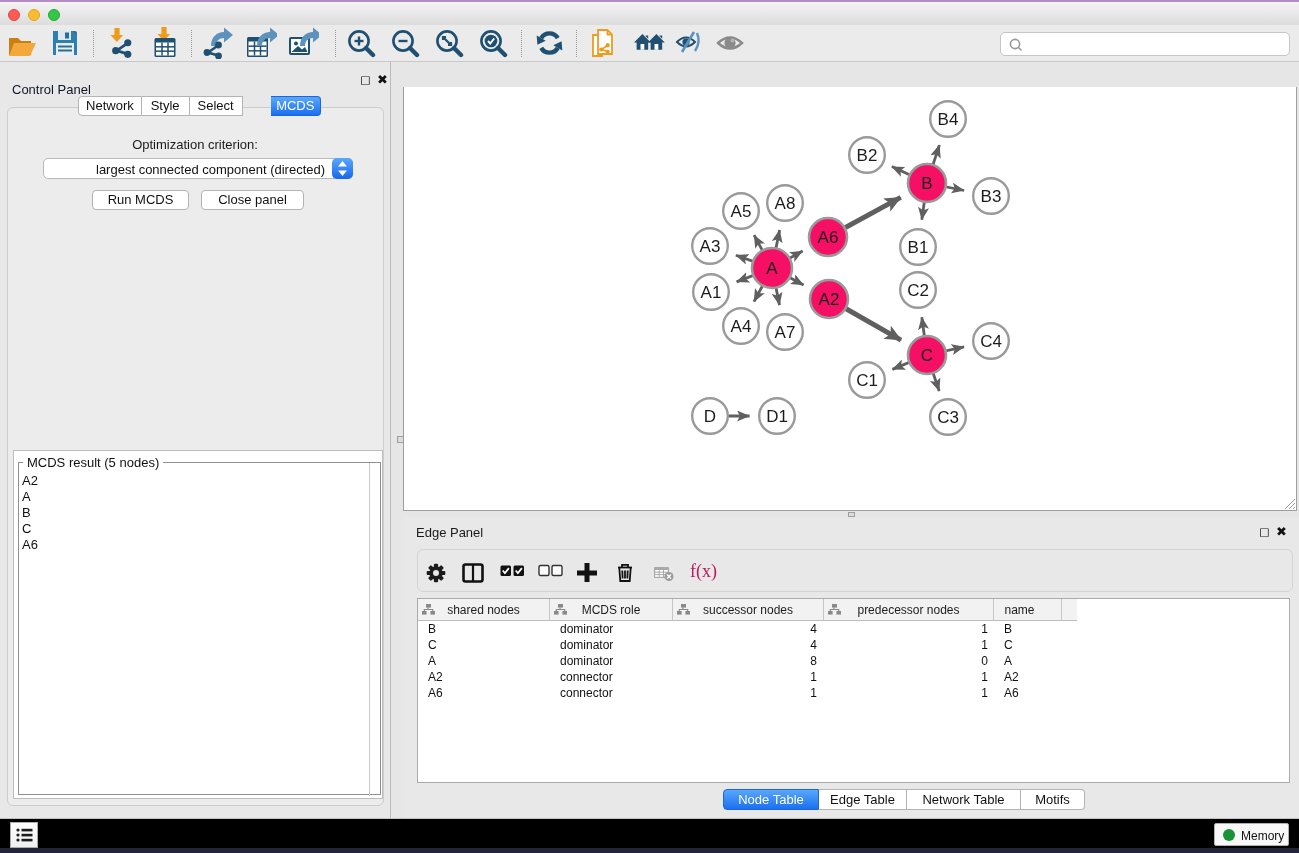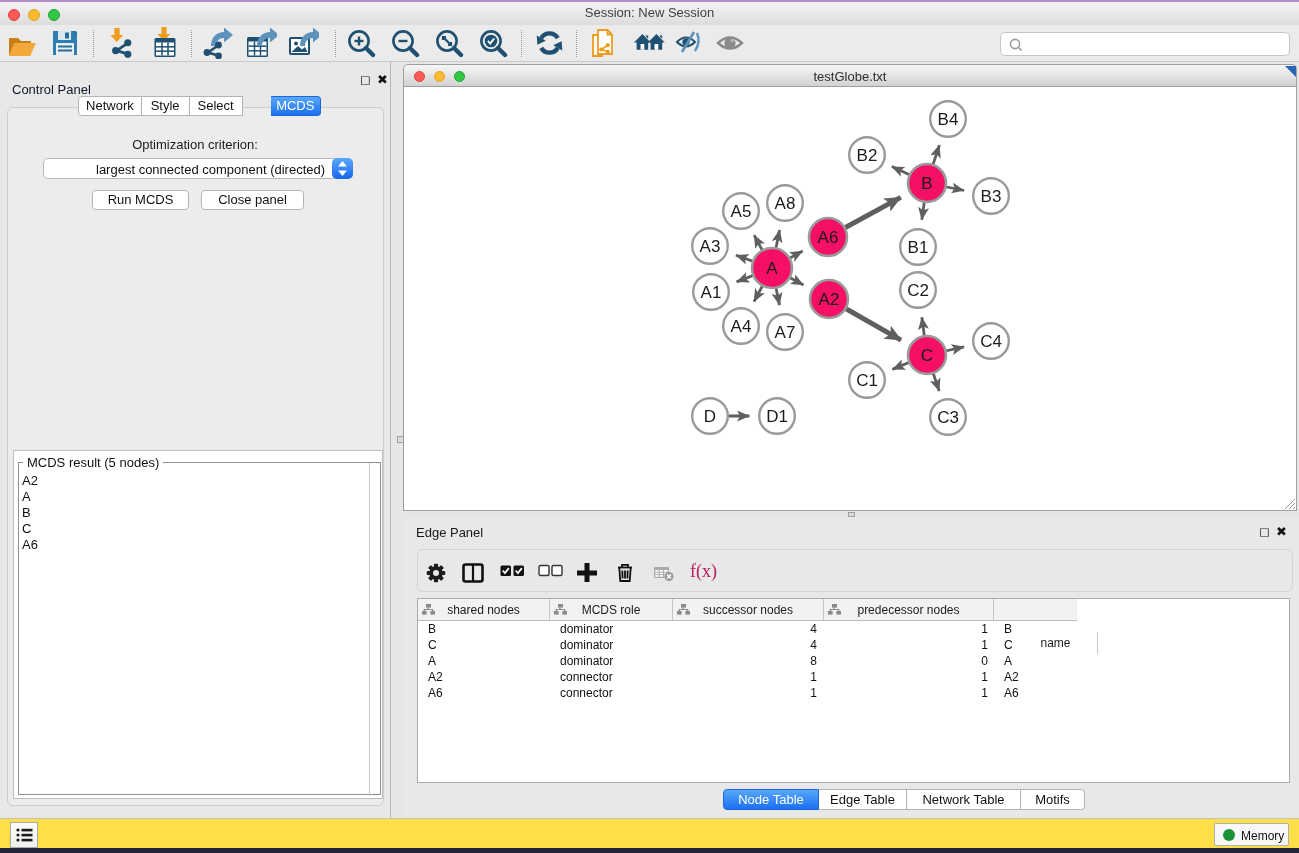--- a/index.html
+++ b/index.html
@@ -70,35 +70,34 @@
 .thcell { top:0; height:22px; border-right:1px solid #c6c6c6; }
 .thcell .lbl { width:100%; text-align:center; top:4px; font-size:12px; color:#1c1c1c; }
 .trow { font-size:12px; color:#111; height:16px; }
 .tabs2 { display:flex; height:21px; }
 #tp-tabs { left:272px; top:272px;padding-left:48px; }
 .tab2.last { border-radius:0 4px 4px 0; }
 .tab2 { border:1px solid #b4b4b4; border-left:none; background:#fff; color:#111;
   font-size:13px; text-align:center; line-height:19px; }
 
 
-#statusbar { left:0; top:818px; width:1299px; height:30px; background:#fde047; border-top:1px solid #c2c2c2; }
+#statusbar { left:0; top:818px; width:1299px; height:30px; background:#000000; border-top:1px solid #c2c2c2; }
 #sb-listbtn { left:10px; top:3px; width:28px; height:26px; background:linear-gradient(#fdfdfd,#f0f0f0); border:1px solid #ababab; }
 #sb-mem { left:1214px; top:4px; width:75px; height:23px; background:#f8f8f8; border:1px solid #b0b0b0; border-radius:2px; }
 #sb-mem .dot { left:8px; top:5px; width:12px; height:12px; border-radius:50%; background:#1b9138; }
 #sb-mem .txt { left:26px; top:5px; font-size:12px; color:#111; }
 #bottomstrip { left:0; top:848px; width:1299px; height:5px; background:#23233a; }
 </style>
 </head>
 <body>
 
 <div id="titlebar" class="abs">
   <div id="tl-r" class="abs tl"></div>
     <div id="tl-y" class="abs tl"></div>
     <div id="tl-g" class="abs tl"></div>
-  <div class="abs title">Session: New Session</div>
 </div>
 
 <div id="toolbar" class="abs">
   <svg class="abs" style="left:7px;top:6px;" width="30" height="27" viewBox="0 0 30 27">
       <g>
 <path d="M2 7 L11 7 L14 10 L24 10 L24 24 L2 24 Z" fill="#c87f16"></path>
 <path d="M7 12 L29 12 L23 25 L2 25 Z" fill="#f3a83b"></path>
 </g>
     </svg>
 <svg class="abs" style="left:51px;top:4px;" width="28" height="28" viewBox="0 0 28 28">
@@ -277,27 +276,20 @@
   <div id="mcds-white" class="abs">
     <div id="mcds-fs" class="abs">
       <div id="mcds-scroll" class="abs"></div>
     </div>
     <div id="mcds-legend" class="abs">MCDS result (5 nodes)</div>
     <div id="mcds-list" class="abs">A2<br>A<br>B<br>C<br>A6</div>
   </div>
 </div>
 
 <div id="netwin" class="abs">
-  <div id="net-title" class="abs">
-    <div id="nt-r" class="abs tls"></div>
-      <div id="nt-y" class="abs tls"></div>
-      <div id="nt-g" class="abs tls"></div>
-    <div class="abs title">testGlobe.txt</div>
-    <div id="net-corner" class="abs"></div>
-  </div>
   <div id="net-canvas" class="abs">
     <svg id="graph" class="abs" style="left:0px;top:0px;" width="892" height="423" viewBox="0 0 892 423">
 <defs>
 <marker id="ath" markerWidth="14" markerHeight="11" refX="12.5" refY="5.5" orient="auto" markerUnits="userSpaceOnUse">
             <path d="M0,0 L13,5.5 L0,11 L3,5.5 z" fill="#5f5f5f"></path>
           </marker>
 <marker id="atk" markerWidth="18" markerHeight="15" refX="16" refY="7.5" orient="auto" markerUnits="userSpaceOnUse">
             <path d="M0,0 L17,7.5 L0,15 L4,7.5 z" fill="#5f5f5f"></path>
           </marker>
 </defs>
@@ -470,21 +462,21 @@
           <div class="abs lbl">predecessor nodes</div>
 <svg class="abs" style="left:4px;top:5px;" width="13" height="11" viewBox="0 0 13 11">
             <g fill="#8a8a8a">
               <rect x="4" y="0" width="5" height="3.6"></rect>
               <rect x="0" y="7" width="4.6" height="3.6"></rect>
               <rect x="8.4" y="7" width="4.6" height="3.6"></rect>
               <path d="M6 3.6 v2 M2.3 7 v-1.5 h8.4 v1.5" stroke="#8a8a8a" stroke-width="1.2" fill="none"></path>
             </g>
           </svg>
 </div>
-<div class="abs thcell" style="left:596px;width:84px;margin-top:33px;">
+<div class="abs thcell" style="left:560px;width:84px;">
           <div class="abs lbl">name</div>
 </div>
 </div>
     <div class="abs trow" style="left:0;top:22px;width:660px;">
         <div class="abs" style="left:10px;top:1px;">B</div>
         <div class="abs" style="left:142px;top:1px;">dominator</div>
         <div class="abs" style="left:255px;top:1px;width:144px;text-align:right;">4</div>
         <div class="abs" style="left:406px;top:1px;width:164px;text-align:right;">1</div>
         <div class="abs" style="left:586px;top:1px;">B</div>
       </div>

